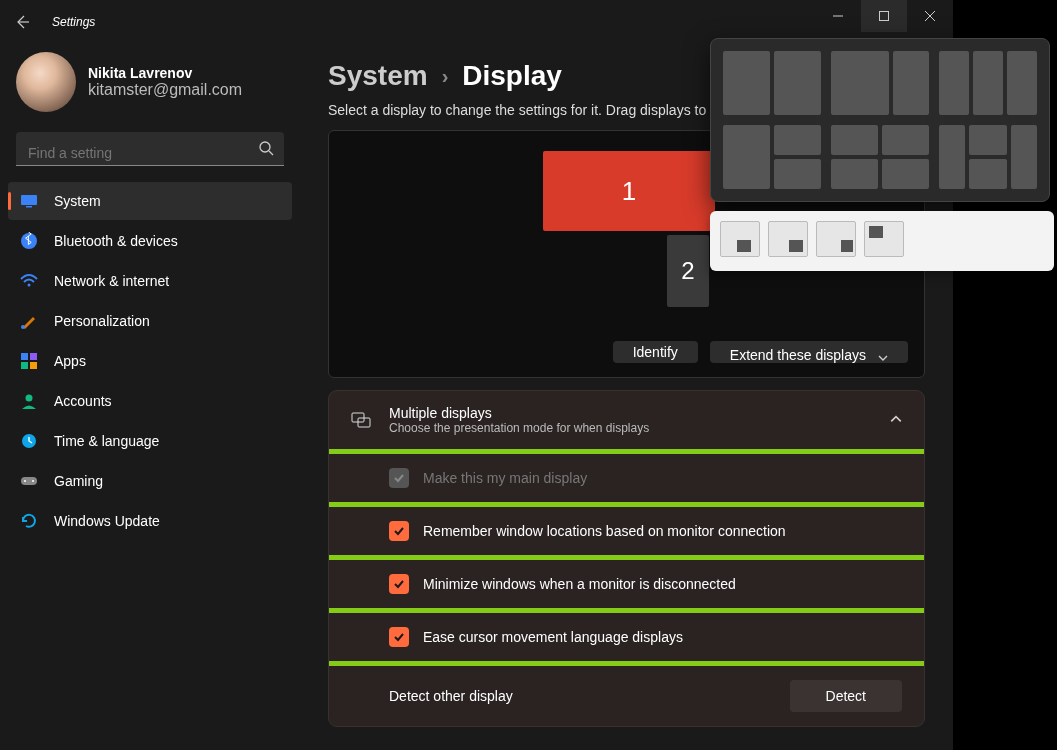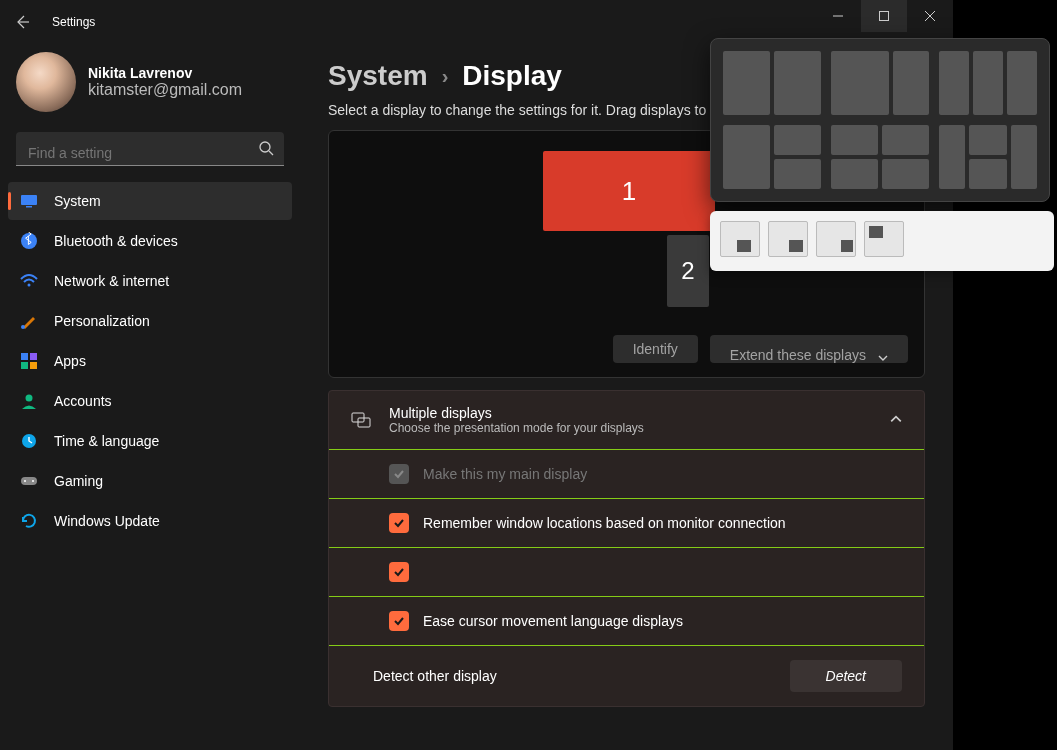--- a/index.html
+++ b/index.html
@@ -1,20 +1,20 @@
 <!DOCTYPE html>
 <html><head>
 <meta charset="utf-8">
 <style>
   * { box-sizing: border-box; margin: 0; padding: 0; font-family: "Segoe UI", sans-serif; }
   body { background: #000; width: 1057px; height: 750px; overflow: hidden; position: relative; }
   .window { position: absolute; left: 0; top: 0; width: 953px; height: 750px; background: #1a1a1a; display: flex; flex-direction: column; }
   .titlebar { height: 44px; display: flex; align-items: center; color: #fff; position: relative; }
   .back-btn { width: 44px; height: 44px; display: flex; align-items: center; justify-content: center; color: #ccc; cursor: pointer; }
-  .title { font-size: 12px; color: #fff; margin-left: 8px; }
+  .title { font-size: 12px; color: #fff; margin-left: 8px; font-style: italic; }
   .win-controls { position: absolute; right: 0; top: 0; display: flex; }
   .win-btn { width: 46px; height: 32px; display: flex; align-items: center; justify-content: center; color: #ccc; }
   .win-btn.max { background: rgba(255,255,255,0.08); }
   .win-btn svg { width: 10px; height: 10px; }
   .body { flex: 1; display: flex; overflow: hidden; }
   .sidebar { width: 300px; padding: 0 8px; display: flex; flex-direction: column; }
   .profile { display: flex; align-items: center; padding: 8px 8px 20px 8px; gap: 12px; }
   .avatar { width: 60px; height: 60px; border-radius: 50%; background: radial-gradient(circle at 40% 35%, #f4d9c6 0%, #e0b89c 30%, #8a6c5a 70%, #3a2f28 100%); }
   .profile-name { color: #fff; font-size: 14px; font-weight: 600; }
   .profile-email { color: #bbb; font-size: 16px; }
@@ -28,37 +28,37 @@
   .nav-icon { width: 18px; height: 18px; flex-shrink: 0; display: flex; align-items: center; justify-content: center; }
   .main { flex: 1; padding: 16px 28px 0 28px; overflow-y: auto; color: #fff; }
   .breadcrumb { display: flex; align-items: center; gap: 14px; font-size: 28px; font-weight: 600; margin-bottom: 10px; }
   .breadcrumb .bc-system { color: #ccc; font-weight: 600; }
   .breadcrumb .chev { color: #888; font-size: 20px; }
   .subtitle { font-size: 14px; color: #ddd; margin-bottom: 12px; }
   .display-arrange { background: #0e0e0e; border: 1px solid #333; border-radius: 6px; height: 248px; position: relative; margin-bottom: 12px; }
   .disp1 { position: absolute; left: 214px; top: 20px; width: 172px; height: 80px; background: #d83b2a; color: #fff; display: flex; align-items: center; justify-content: center; font-size: 26px; border-radius: 2px; }
   .disp2 { position: absolute; left: 338px; top: 104px; width: 42px; height: 72px; background: #3a3a3a; color: #fff; display: flex; align-items: center; justify-content: center; font-size: 24px; border-radius: 2px; }
   .arrange-actions { position: absolute; right: 16px; bottom: 14px; display: flex; gap: 12px; }
-  .btn { background: #2d2d2d; color: #a3a3a3; border: none; border-radius: 4px; height: 28px; padding: 0 20px; font-size: 14px; cursor: pointer; }
+  .btn { background: #2d2d2d; color: #ffffff; border: none; border-radius: 4px; height: 22px; padding: 0 20px; font-size: 14px; cursor: pointer; }
   .dropdown-btn { display: flex; align-items: flex-end; gap: 12px; }
-  .panel { background: #2a2322; border: 1px solid #3a3030; border-radius: 4px; overflow: hidden; }
+  .panel { background: #2a2322; border: 1px solid #3a3030; border-radius: 9px; overflow: hidden; }
   .panel-head { display: flex; align-items: center; padding: 14px 22px; gap: 18px; cursor: pointer; }
   .panel-icon { width: 20px; height: 20px; color: #ddd; }
   .panel-title { font-size: 14px; color: #fff; }
   .panel-sub { font-size: 12px; color: #bbb; }
   .panel-head .spacer { flex: 1; }
   .chev-up { color: #ccc; }
-  .panel-body .row { display: flex; align-items: center; padding: 14px 22px 14px 60px; border-top: 1px solid #84cc16; gap: 14px; font-size: 14px; }
+  .panel-body .row { display: flex; align-items: center; padding: 14px 22px 14px 60px; border-top: 5px solid #84cc16; gap: 14px; font-size: 14px; }
   .row.disabled { color: #777; }
   .checkbox { width: 20px; height: 20px; border-radius: 4px; display: flex; align-items: center; justify-content: center; flex-shrink: 0; }
   .checkbox.checked { background: #ff6b3d; }
   .checkbox.off { background: #555; }
   .checkbox svg { width: 12px; height: 12px; color: #1a1a1a; }
   .row .spacer { flex: 1; }
-  .detect-btn { background: #3a3332; border: none; color: #fff; height: 32px; padding: 0 36px; border-radius: 4px; font-size: 14px; cursor: pointer; font-style: italic; }
+  .detect-btn { background: #3a3332; border: none; color: #fff; height: 32px; padding: 0 36px; border-radius: 4px; font-size: 14px; cursor: pointer; }
 
   
   .snap-flyout { position: absolute; left: 710px; top: 38px; width: 340px; background: #2a2a2a; border: 1px solid #444; border-radius: 8px; padding: 12px; display: grid; grid-template-columns: repeat(3, 1fr); gap: 10px; box-shadow: 0 8px 24px rgba(0,0,0,0.6); z-index: 10; }
   .snap-cell { height: 64px; display: flex; gap: 4px; }
   .snap-cell .p { background: #555; border-radius: 2px; }
   .snap-cell .col { display: flex; flex-direction: column; gap: 4px; flex: 1; }
   .snap-cell .col .p { flex: 1; }
 
   .snap-strip { position: absolute; left: 710px; top: 211px; width: 344px; height: 60px; background: #f3f3f3; border-radius: 6px; padding: 10px; display: flex; gap: 8px; box-shadow: 0 4px 12px rgba(0,0,0,0.4); z-index: 10; }
   .strip-item { width: 40px; height: 36px; background: #e6e6e6; border: 1px solid #bbb; border-radius: 2px; position: relative; }
@@ -232,21 +232,21 @@
       <div class="panel">
         <div class="panel-head">
           <span class="panel-icon">
             <svg viewBox="0 0 20 20">
                 <rect x="1" y="3" width="12" height="9" rx="1" stroke="currentColor" fill="none"></rect>
                 <rect x="7" y="8" width="12" height="9" rx="1" stroke="currentColor" fill="none"></rect>
               </svg>
           </span>
           <div>
             <div class="panel-title">Multiple displays</div>
-            <div class="panel-sub">Choose the presentation mode for your displays</div>
+            <div class="panel-sub">Choose the presentation mode for when displays</div>
           </div>
           <div class="spacer"></div>
           <span class="chev-up">
             <svg width="12" height="12" viewBox="0 0 10 10">
                 <path d="M1 7 L5 3 L9 7" stroke="currentColor" stroke-width="1.4" fill="none"></path>
               </svg>
           </span>
         </div>
         <div class="panel-body">
           <div class="row disabled">
@@ -264,30 +264,31 @@
                 </svg>
             </span>
             <span>Remember window locations based on monitor connection</span>
           </div>
           <div class="row">
             <span class="checkbox checked">
               <svg viewBox="0 0 12 12">
                   <path d="M2 6 L5 9 L10 3" stroke="#1a1a1a" stroke-width="2" fill="none"></path>
                 </svg>
             </span>
+            <span>Minimize windows when a monitor is disconnected</span>
           </div>
           <div class="row">
             <span class="checkbox checked">
               <svg viewBox="0 0 12 12">
                   <path d="M2 6 L5 9 L10 3" stroke="#1a1a1a" stroke-width="2" fill="none"></path>
                 </svg>
             </span>
             <span>Ease cursor movement language displays</span>
           </div>
-          <div class="row" style="padding-left:44px;gap:6px;">
+          <div class="row" style="padding-left:60px;gap:6px;">
             <span>Detect other display</span>
             <div class="spacer"></div>
             <button class="detect-btn">Detect</button>
           </div>
         </div>
       </div>
     </div>
   </div>
 </div>
 

